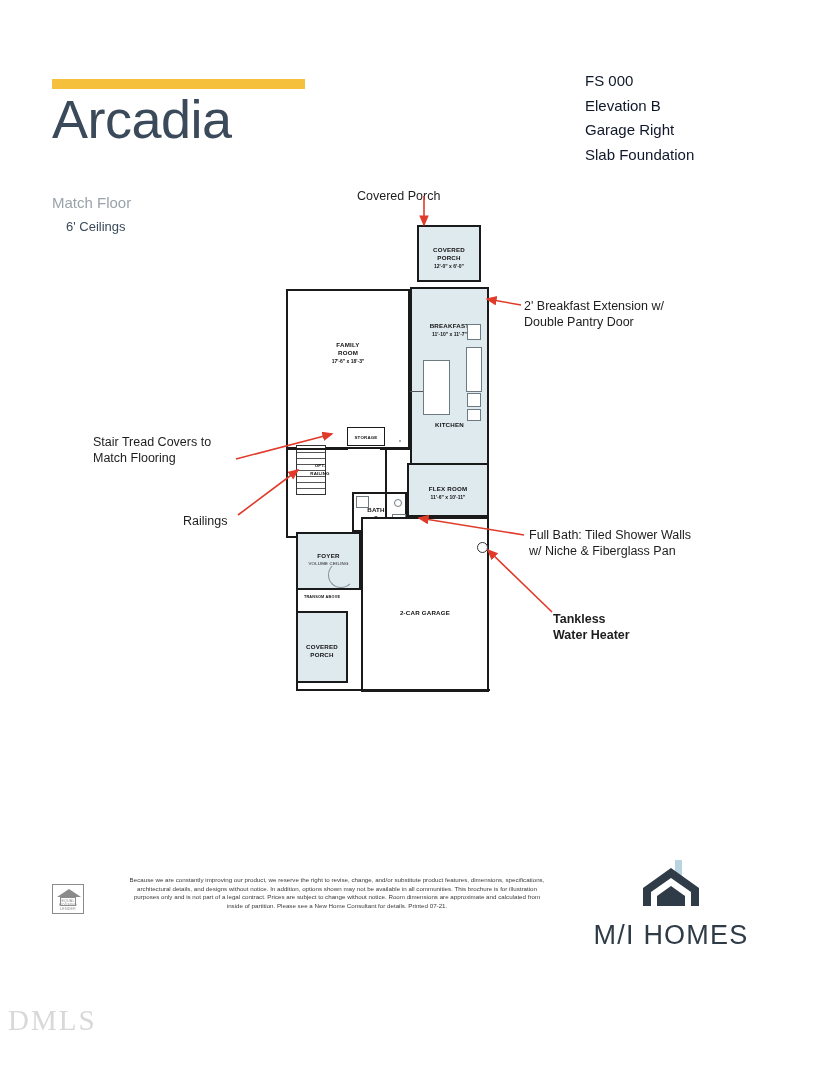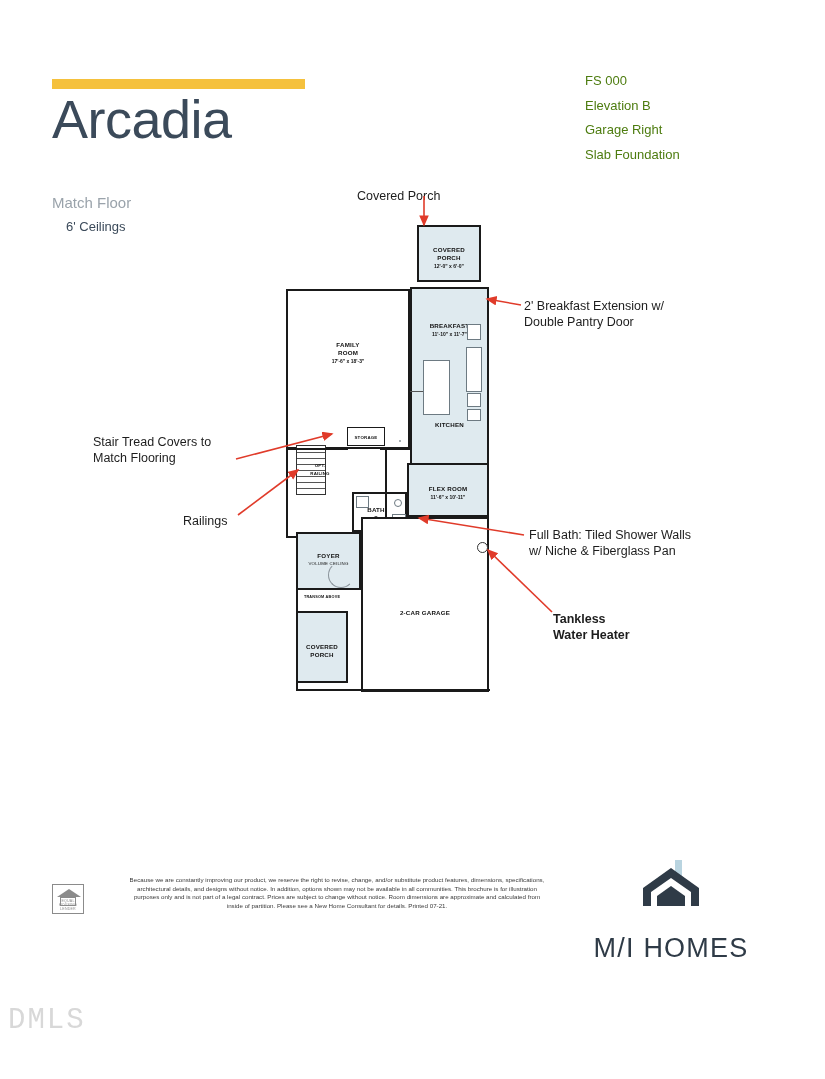--- a/index.html
+++ b/index.html
@@ -50,22 +50,22 @@
     position: absolute;
     left: 66px;
     top: 219px;
     font-size: 13px;
     color: #3b4a5a;
   }
   .spec-block {
     position: absolute;
     left: 585px;
     top: 69px;
-    font-size: 13px;
-    color: #4d7c0f;
+    font-size: 15px;
+    color: #0f172a;
     line-height: 24.5px;
   }
   .spec-block div { white-space: nowrap; }
 
   
   .callout {
     position: absolute;
     font-size: 12.5px;
     color: #1d1d1d;
     line-height: 16px;
@@ -210,34 +210,34 @@
     width: 172px;
     text-align: center;
   }
   .mi-mark {
     position: relative;
     width: 76px;
     height: 46px;
     margin: 0 auto;
   }
   .mi-wordmark {
-    margin-top: 27px;
+    margin-top: 14px;
     font-size: 27px;
     letter-spacing: 1.2px;
     color: #2f3b47;
     white-space: nowrap;
   }
   .watermark {
     position: absolute;
     left: 8px;
     top: 1004px;
     font-size: 29px;
     color: #d8d8d8;
     letter-spacing: 2px;
-    font-family: Liberation Mono, monospace;
+    font-family: Liberation Serif, serif;
   }
 </style>
 </head>
 <body>
 
 <div class="page">
 
   <div class="accent-bar"></div>
   <div class="plan-title">Arcadia</div>
   <div class="floor-label">Match Floor</div>

